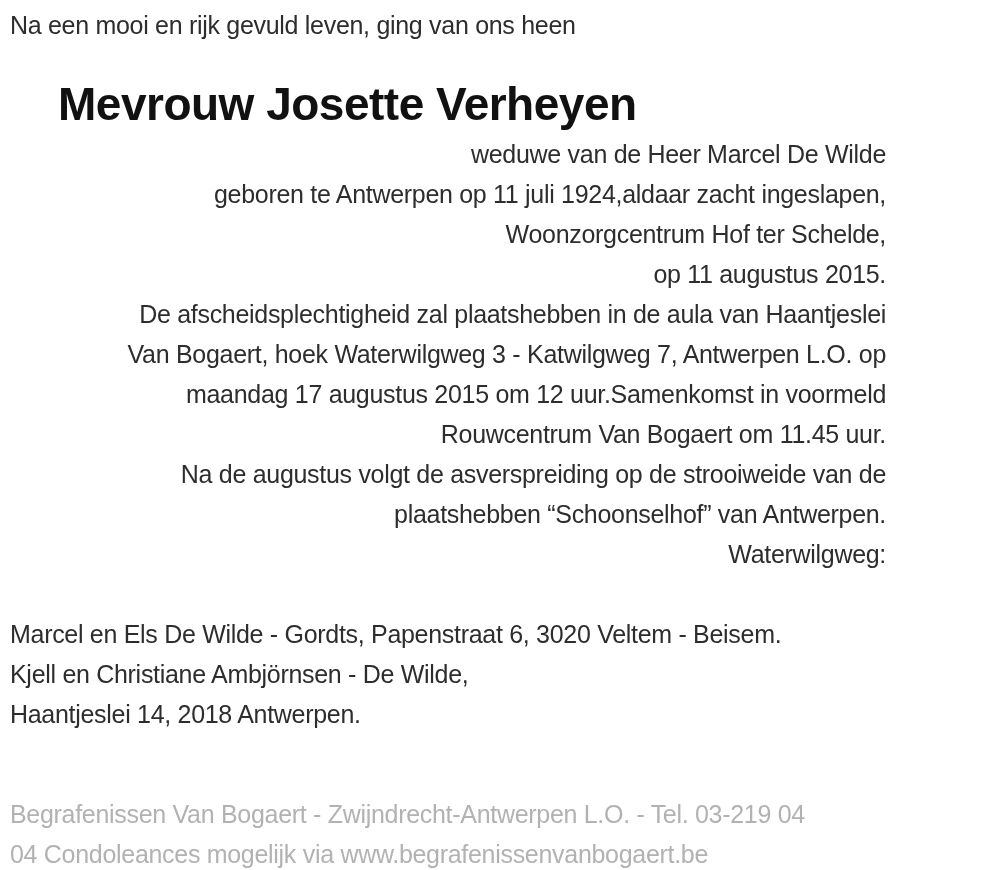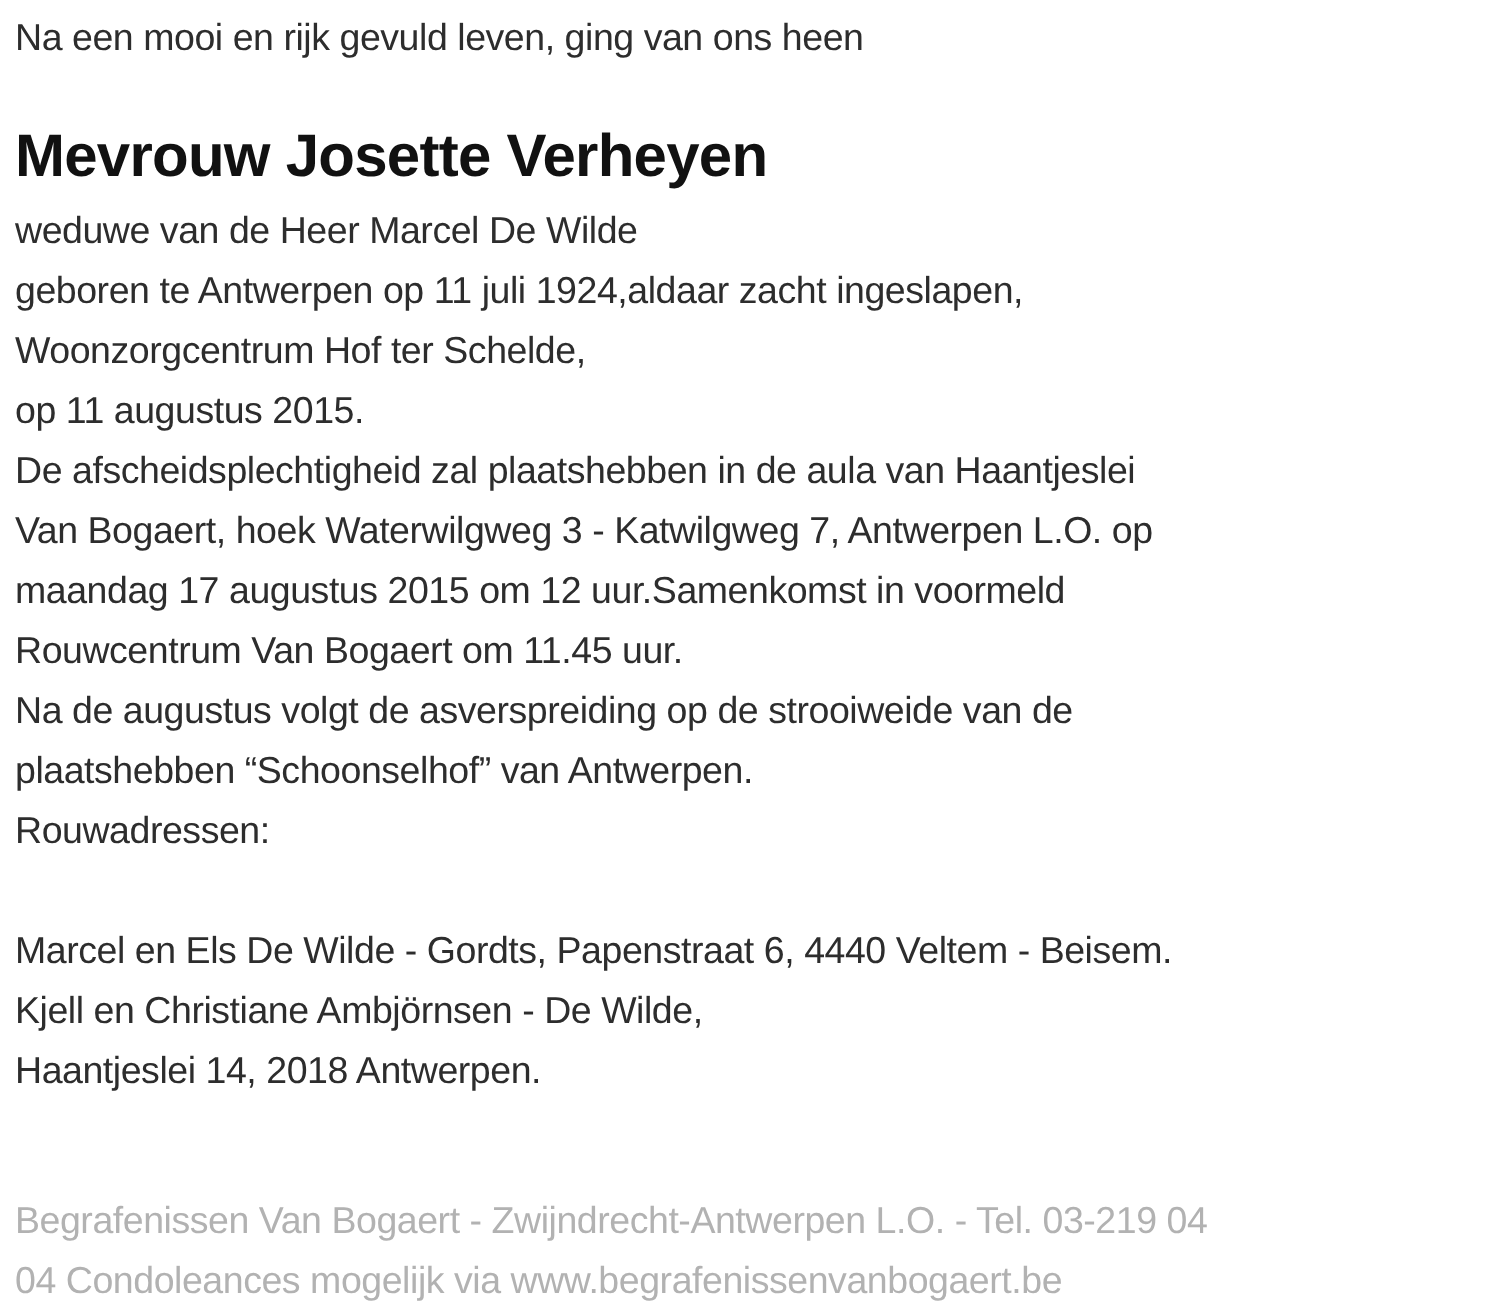--- a/index.html
+++ b/index.html
@@ -18,29 +18,31 @@
       padding: 6px 2px 0 10px;
       color: #2d2d2d;
     }
     .intro {
       font-size: 25px;
       line-height: 38px;
       letter-spacing: -0.3px;
       color: #2d2d2d;
     }
     .title {
-      font-size: 40px;
+      font-size: 46px;
       font-weight: bold;
       line-height: 48px;
       letter-spacing: -0.5px;
       color: #111111;
       margin-top: 36px;
+      margin-left: 48px;
     }
     .body-block {
       margin-top: 6px;
+      text-align: right;
     }
     .line {
       font-size: 25px;
       line-height: 40px;
       letter-spacing: -0.3px;
       white-space: nowrap;
       color: #2d2d2d;
     }
     .address-block {
       margin-top: 40px;
@@ -65,25 +67,25 @@
     <div class="line">weduwe van de Heer Marcel De Wilde</div>
     <div class="line">geboren te Antwerpen op 11 juli 1924,aldaar zacht ingeslapen,</div>
     <div class="line">Woonzorgcentrum Hof ter Schelde,</div>
     <div class="line">op 11 augustus 2015.</div>
     <div class="line">De afscheidsplechtigheid zal plaatshebben in de aula van Haantjeslei</div>
     <div class="line">Van Bogaert, hoek Waterwilgweg 3 - Katwilgweg 7, Antwerpen L.O. op</div>
     <div class="line">maandag 17 augustus 2015 om 12 uur.Samenkomst in voormeld</div>
     <div class="line">Rouwcentrum Van Bogaert om 11.45 uur.</div>
     <div class="line">Na de augustus volgt de asverspreiding op de strooiweide van de</div>
     <div class="line">plaatshebben “Schoonselhof” van Antwerpen.</div>
-    <div class="line">Rouwadressen:</div>
+    <div class="line">Waterwilgweg:</div>
   </div>
 
   <div class="address-block">
-    <div class="line">Marcel en Els De Wilde - Gordts, Papenstraat 6, 4440 Veltem - Beisem.</div>
+    <div class="line">Marcel en Els De Wilde - Gordts, Papenstraat 6, 3020 Veltem - Beisem.</div>
     <div class="line">Kjell en Christiane Ambjörnsen - De Wilde,</div>
     <div class="line">Haantjeslei 14, 2018 Antwerpen.</div>
   </div>
 
   <div class="footer-block">
     <div class="line">Begrafenissen Van Bogaert - Zwijndrecht-Antwerpen L.O. - Tel. 03-219 04</div>
     <div class="line">04 Condoleances mogelijk via www.begrafenissenvanbogaert.be</div>
   </div>
 
 </div>

